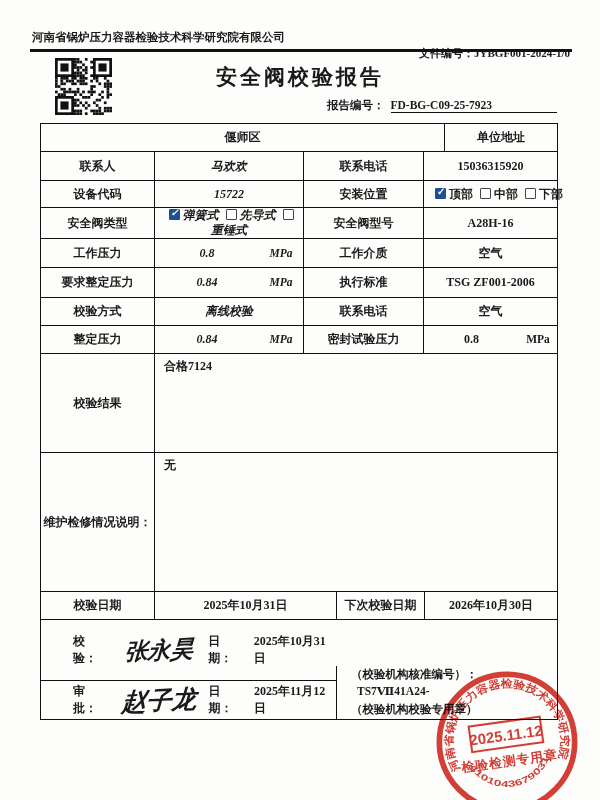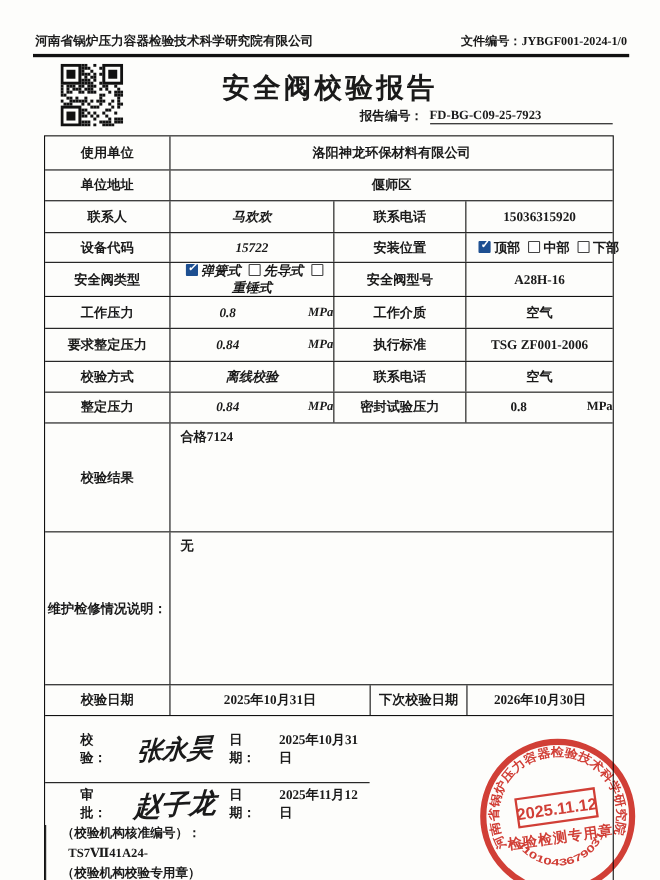--- a/index.html
+++ b/index.html
@@ -1,53 +1,53 @@
 <!DOCTYPE html>
 <html><head>
 <meta charset="utf-8">
 <style>
   html,body{margin:0;padding:0;background:#e8e8e8;}
   .page{position:relative;width:600px;height:800px;background:#fdfdfb;margin:0 auto;overflow:hidden;
         font-family:"Liberation Serif","DejaVu Serif",serif;color:#1a1a1a;}
   
   .hdr-company{position:absolute;left:32px;top:30px;font-size:11.5px;font-weight:bold;}
-  .hdr-doc{position:absolute;right:30px;top:30px;font-size:11px;font-weight:bold;}
+  .hdr-doc{position:absolute;right:30px;top:46px;font-size:11px;font-weight:bold;}
   .hdr-rule{position:absolute;left:30px;right:28px;top:49px;height:2.5px;background:#111;}
   .qr{position:absolute;left:55px;top:58px;width:57px;height:57px;}
-  .title{position:absolute;left:0;right:0;top:63px;text-align:center;font-size:25px;font-weight:bold;letter-spacing:3px;}
+  .title{position:absolute;left:0;right:0;top:63px;text-align:center;font-size:21px;font-weight:bold;letter-spacing:3px;}
   .repno{position:absolute;left:300px;top:98px;width:265px;display:flex;align-items:flex-end;font-size:11.5px;font-weight:bold;}
   .repno .lab{white-space:nowrap;margin-right:6px;margin-left:27px;}
   .repno .val{flex:1;text-align:left;border-bottom:1.5px solid #111;padding-bottom:1px;margin-right:8px;}
   
   .tbl{position:absolute;left:40px;top:123px;width:518px;border:1.8px solid #111;box-sizing:border-box;
        font-size:12px;font-weight:bold;}
   .row{display:flex;align-items:stretch;}
   .row + .row, .row-sig{border-top:1.5px solid #111;}
   .cell{display:flex;align-items:center;justify-content:center;box-sizing:border-box;text-align:center;line-height:1.25;}
   .row .cell + .cell{border-left:1.5px solid #111;}
   .w1{width:113px;flex:none;}
   .w2{width:149px;flex:none;font-style:italic;}
   .w3{width:120px;flex:none;}
   .grow{flex:1;}
   .h30{height:30px}.h27{height:27px}.h28{height:28px}.h26{height:26px}.h29{height:29px}
   .h98{height:98px}.h138{height:138px}
   .topleft{align-items:flex-start;justify-content:flex-start;padding:5px 9px;text-align:left;}
   .vu{display:flex;width:100%;align-items:center;}
   .vu .v{flex:1;text-align:center;}
-  .vu .u{width:44px;text-align:right;font-size:11.5px;}
+  .vu .u{width:44px;text-align:center;font-size:11.5px;}
   .vu.narrow .u{width:38px;}
   
   .opts{padding:2px 4px;}
   .opt{white-space:nowrap;}
   .cb{display:inline-block;width:11px;height:11px;border:1.5px solid #444;box-sizing:border-box;
       vertical-align:-1px;margin:0 3px 0 7px;position:relative;background:#fff;border-radius:1px;}
   .cb[data-checked="true"]{background:#1d4f91;border-color:#1d4f91;}
   .cb[data-checked="true"]::after{content:"✓";position:absolute;left:1px;top:-3px;color:#fff;font-size:10px;font-weight:bold;}
   
-  .row-sig{display:flex;align-items:flex-start;flex-direction:column;}
+  .row-sig{display:flex;align-items:flex-end;}
   .sig-col{width:295px;flex:none;}
   .sig-row{display:flex;align-items:center;box-sizing:border-box;padding-left:32px;}
   .sig-row.first{height:60px;}
   .sig-row.second{height:39px;border-top:1.5px solid #111;}
   .sig-lab{font-size:12px;font-weight:bold;}
   .sig-name{font-size:23px;font-style:italic;transform:rotate(-3deg) skewX(-6deg);margin:0 10px 0 12px;min-width:78px;text-align:center;}
   .sig-name.approve{font-size:25px;}
   .sig-date-lab{font-size:12px;font-weight:bold;margin-right:10px;}
   .sig-date{font-size:12px;font-weight:bold;}
   .agency-cell{flex:1;border-left:1.5px solid #111;display:flex;flex-direction:column;justify-content:center;
@@ -220,28 +220,24 @@
 
   <div class="title">安全阀校验报告</div>
 
   <div class="repno">
     <span class="lab">报告编号：</span>
     <span class="val">FD-BG-C09-25-7923</span>
   </div>
 
   <div class="tbl">
 
-    <div class="row h30">
-      <div class="cell w1">使用单位</div>
-      <div class="cell grow">洛阳神龙环保材料有限公司</div>
-    </div>
 
     <div class="row h27">
+      <div class="cell grow">偃师区</div>
       <div class="cell w1">单位地址</div>
-      <div class="cell grow">偃师区</div>
     </div>
 
     <div class="row h28">
       <div class="cell w1">联系人</div>
       <div class="cell w2">马欢欢</div>
       <div class="cell w3">联系电话</div>
       <div class="cell grow">15036315920</div>
     </div>
 
     <div class="row h26">

